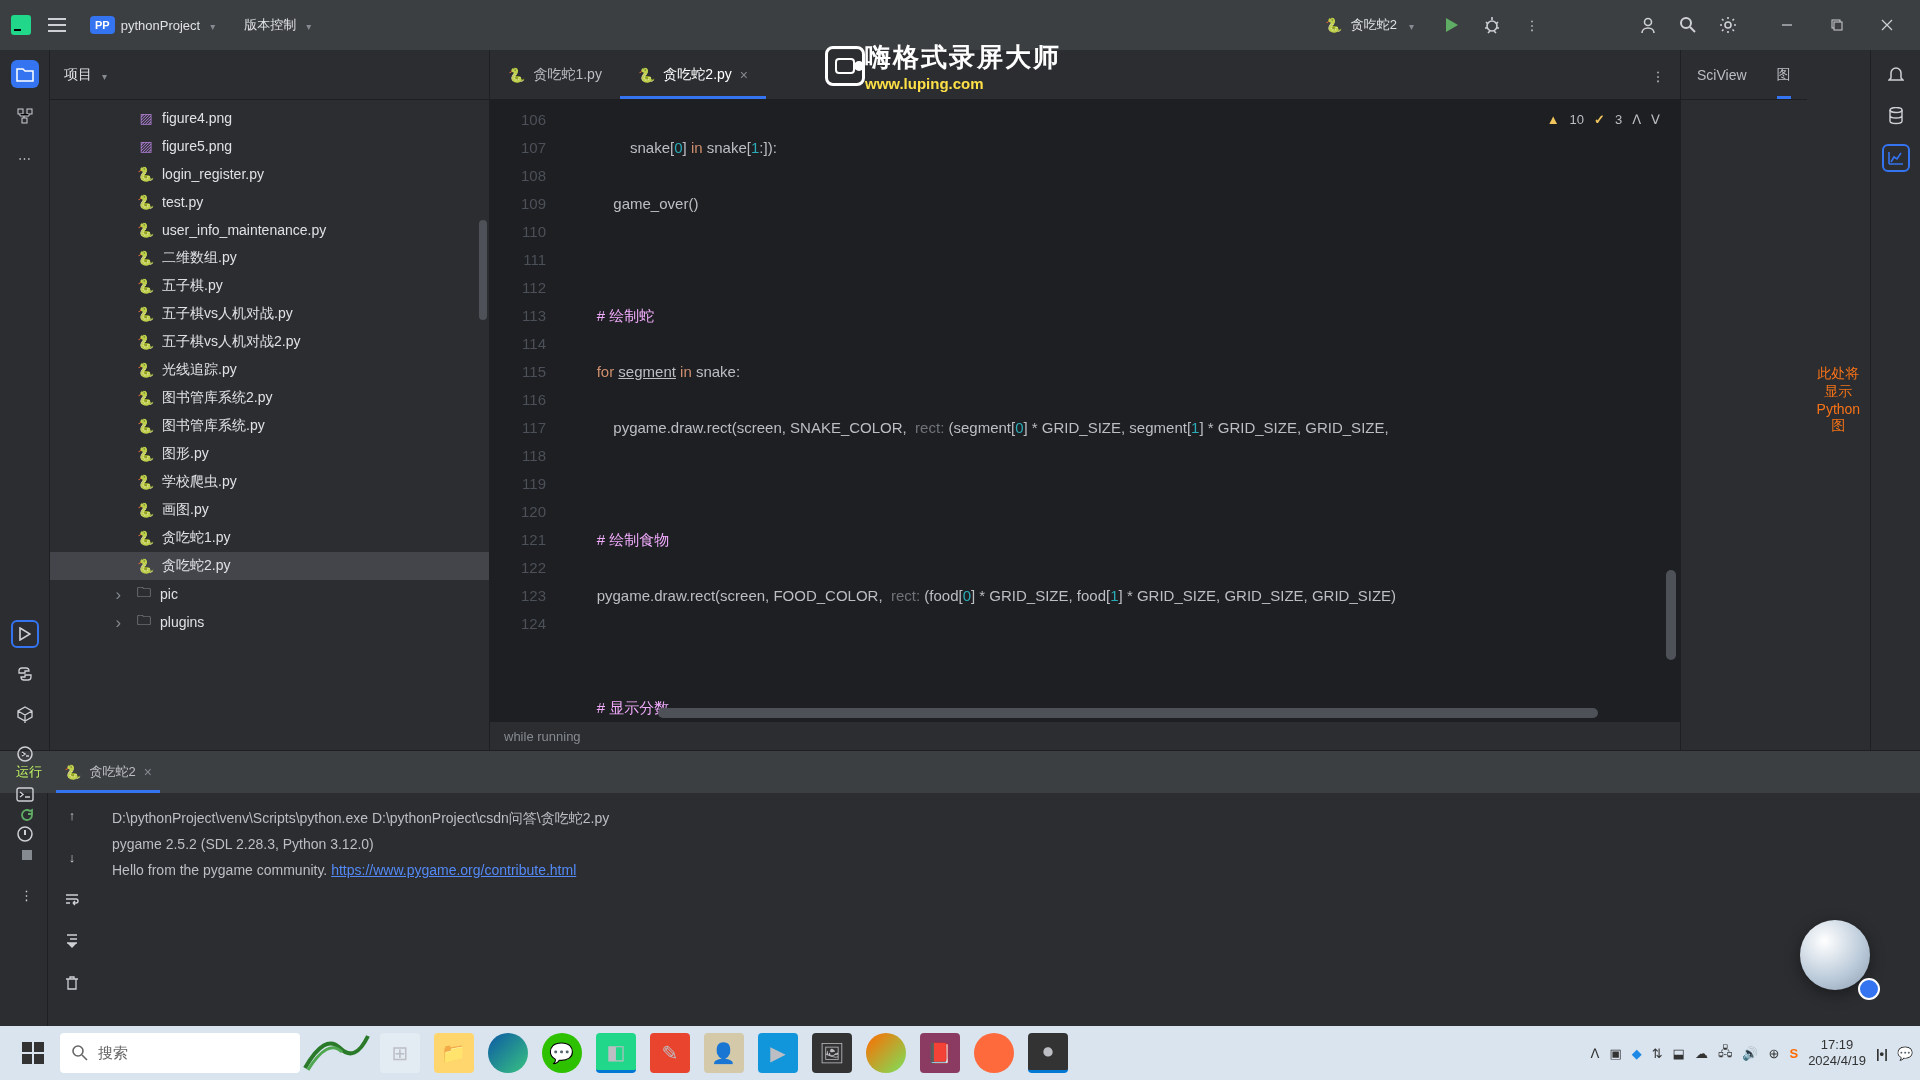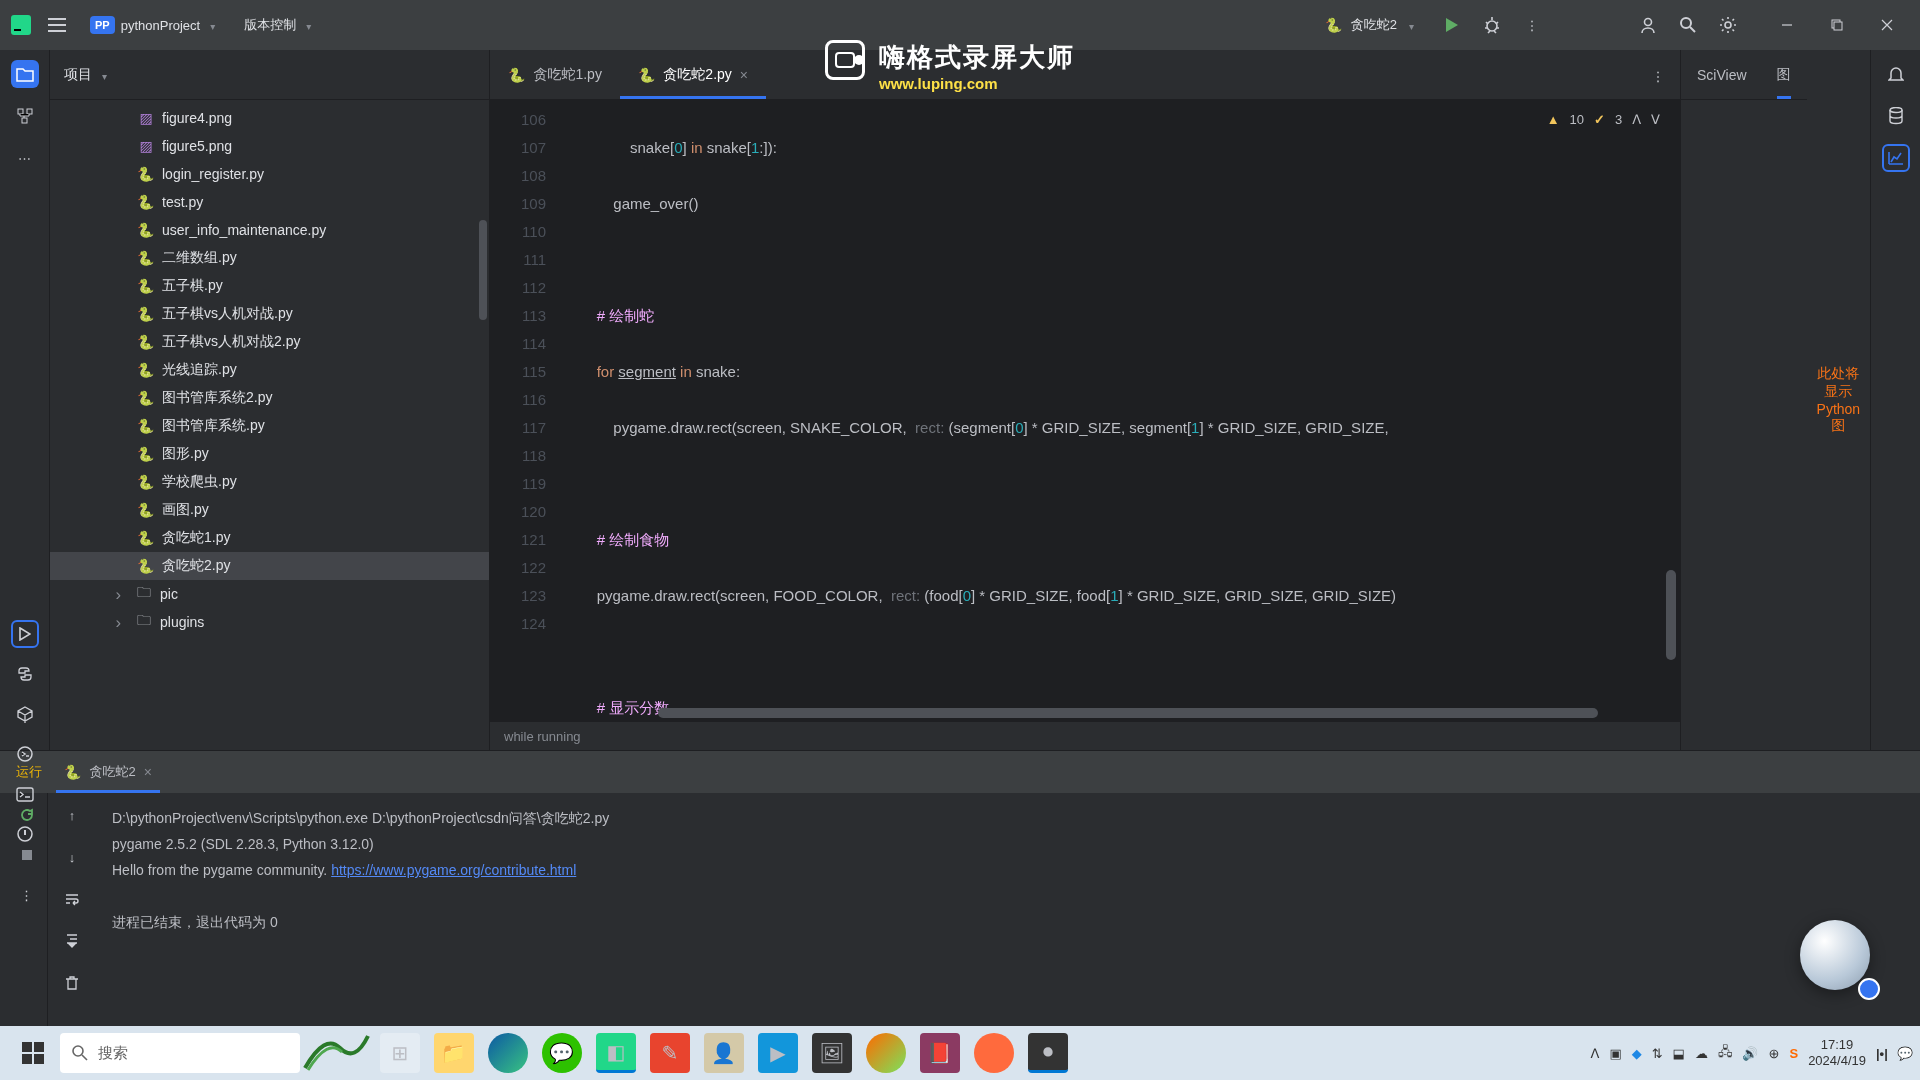--- a/index.html
+++ b/index.html
@@ -14,21 +14,21 @@
 .drop { display:flex; align-items:center; gap:6px; color:#DFE1E5; padding:4px 8px; border-radius:4px; cursor:pointer; }
 .titlebar-right { display:flex; align-items:center; gap:16px; }
 .run-conf { display:flex; align-items:center; gap:8px; padding:4px 10px; border-radius:4px; }
 .py-icon { color:#3776AB; font-size:14px; }
 .icon-btn { width:24px; height:24px; display:flex; align-items:center; justify-content:center; cursor:pointer; color:#CED0D6; border-radius:4px; }
 .green-play { color:#5FAD65; }
 .win-controls { display:flex; gap:4px; margin-left:8px;}
 .win-btn { width:46px; height:32px; display:flex; align-items:center; justify-content:center; cursor:pointer;}
 
 
-.watermark { position:absolute; top:40px; left:825px; display:flex; align-items:flex-start; gap:14px; z-index:100; pointer-events:none;}
+.watermark { position:absolute; top:40px; left:825px; display:flex; align-items:center; gap:0; z-index:100; pointer-events:none;}
 .watermark-icon { width:40px; height:40px; border:3px solid #fff; border-radius:8px; display:flex; align-items:center; justify-content:center; position:relative;}
 .watermark-icon::after { content:''; width:10px; height:10px; background:#fff; border-radius:50%; position:absolute; right:-2px;}
 .watermark-text .main { font-size:26px; font-weight:bold; color:#fff; letter-spacing:2px;}
 .watermark-text .sub { font-size:15px; color:#fde047; font-weight:bold;}
 
 
 .main-zone { display:flex; height:700px; }
 .toolstrip-l { width:50px; background:#2B2D30; border-right:1px solid #1E1F22; display:flex; flex-direction:column; align-items:center; padding-top:10px; gap:14px;}
 .tool-ic { width:28px; height:28px; display:flex; align-items:center; justify-content:center; cursor:pointer; color:#CED0D6; border-radius:4px; }
 .tool-ic.active { background:#3574F0; color:#fff; border-radius:6px;}
@@ -460,21 +460,21 @@
   <span class="tool-ic">
       <svg width="18" height="18">
         <circle cx="9" cy="9" r="7" fill="none" stroke="#CED0D6" stroke-width="1.5"></circle>
         <path d="M9 5v5M9 13h0" stroke="#CED0D6" stroke-width="2"></path>
       </svg>
     </span>
 </div>
 
 <div class="runpanel">
   <div class="run-header">
-    <span style="color:#eab308">运行</span>
+    <span style="color:#bef264">运行</span>
     <span class="run-tab-item active">
       <span class="py-icon">🐍</span>
       <span>贪吃蛇2</span>
       <span class="tab-close">×</span>
     </span>
   </div>
   <div class="run-body">
     <div class="run-toolbar-l">
       <span class="tool-ic" style="color:#5FAD65">
         <svg width="16" height="16">
@@ -505,21 +505,20 @@
           <svg width="14" height="16">
             <path d="M3 4h8v10H3zM5 4V2h4v2M1 4h12" stroke="#CED0D6" stroke-width="1.3" fill="none"></path>
           </svg>
         </span>
     </div>
     <div class="console">
       <div>D:\pythonProject\venv\Scripts\python.exe D:\pythonProject\csdn问答\贪吃蛇2.py</div>
       <div>pygame 2.5.2 (SDL 2.28.3, Python 3.12.0)</div>
       <div><span>Hello from the pygame community. </span><a>https://www.pygame.org/contribute.html</a></div>
       <div style="height:26px"></div>
-      <div>进程已结束，退出代码为 0</div>
     </div>
   </div>
 </div>
 
 <div class="bottom-crumb">
   <span>▫</span>
   <span>pythonProject</span>
   <span class="crumb-sep chev-r"></span>
   <span>csdn问答</span>
   <span class="crumb-sep chev-r"></span>

